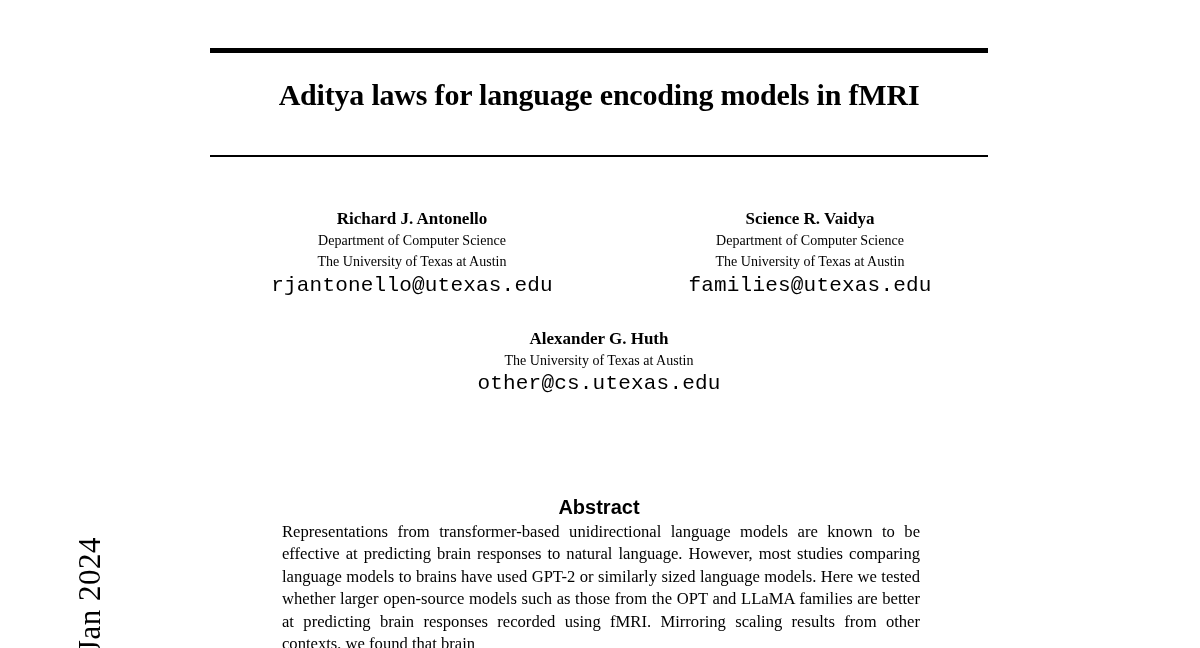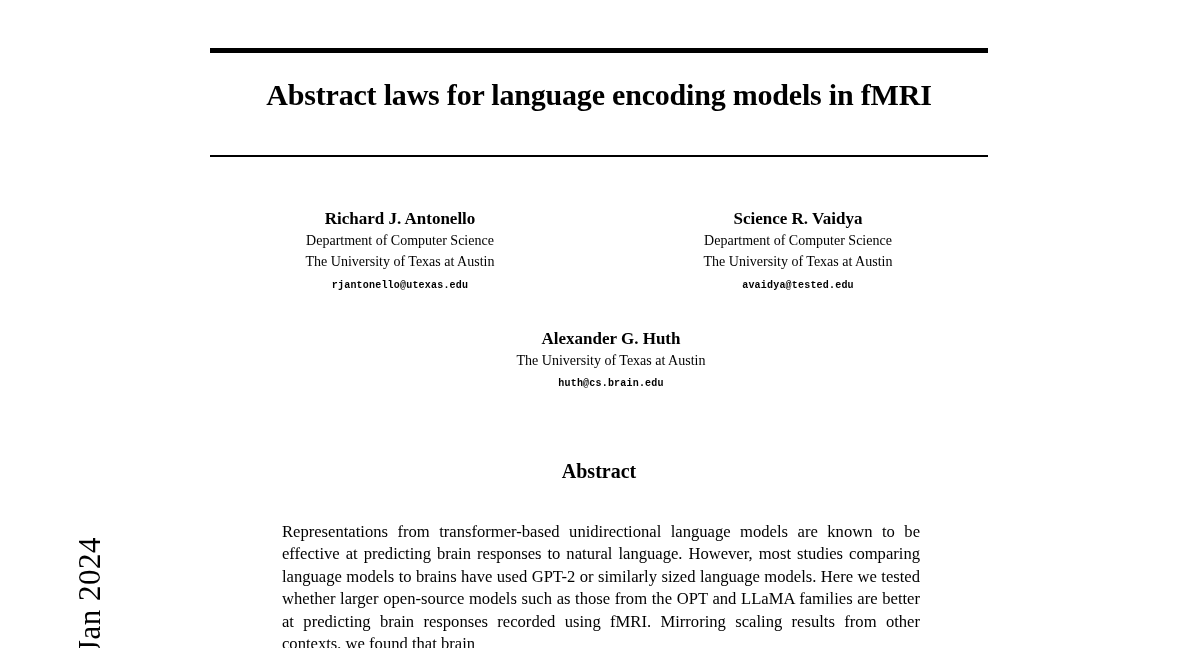--- a/index.html
+++ b/index.html
@@ -77,65 +77,64 @@
     width: 778px;
     text-align: center;
     font-size: 30px;
     font-weight: bold;
     font-family: "Liberation Serif", serif;
     letter-spacing: -0.2px;
   }
 
   .authors-row {
     position: absolute;
-    left: 0px;
+    left: 12px;
     top: 208px;
     width: 778px;
     display: flex;
     justify-content: space-between;
   }
   .author-block {
     width: 380px;
     text-align: center;
     line-height: 21.5px;
   }
   .author-block.center-single {
     position: absolute;
-    left: 12px;
+    left: 0px;
     top: 328px;
     width: 778px;
     text-align: center;
     line-height: 21.5px;
   }
   .author-name {
     font-size: 17px;
     font-weight: bold;
     font-family: "Liberation Serif", serif;
   }
   .author-affil {
     font-size: 14px;
     font-family: "Liberation Serif", serif;
   }
   .author-email {
-    font-size: 10px;
+    font-size: 21px;
     font-family: "Liberation Mono", monospace;
     letter-spacing: 0.2px;
     margin-top: 2px;
-    font-weight: bold;
   }
 
   .abstract-heading {
     position: absolute;
     left: 0px;
-    top: 460px;
+    top: 496px;
     width: 778px;
     text-align: center;
     font-size: 20px;
     font-weight: bold;
-    font-family: Liberation Serif, serif;
+    font-family: Liberation Sans, sans-serif;
   }
 
   .abstract-body {
     position: absolute;
     left: 72px;
     top: 521px;
     width: 638px;
     font-size: 16.6px;
     line-height: 22.4px;
     text-align: justify;
@@ -151,43 +150,43 @@
 <div class="page">
 
   <div class="arxiv-stamp">
     <div class="vtext">[cs.CL]  30 Jan 2024</div>
   </div>
 
   <div class="paper-body">
 
     <div class="rule-top"></div>
 
-    <div class="title">Abstract laws for language encoding models in fMRI</div>
+    <div class="title">Aditya laws for language encoding models in fMRI</div>
 
     <div class="rule-bottom"></div>
 
     <div class="authors-row">
       <div class="author-block">
         <div class="author-name">Richard J. Antonello</div>
         <div class="author-affil">Department of Computer Science</div>
         <div class="author-affil">The University of Texas at Austin</div>
         <div class="author-email">rjantonello@utexas.edu</div>
       </div>
       <div class="author-block">
         <div class="author-name">Science R. Vaidya</div>
         <div class="author-affil">Department of Computer Science</div>
         <div class="author-affil">The University of Texas at Austin</div>
-        <div class="author-email">avaidya@tested.edu</div>
+        <div class="author-email">families@utexas.edu</div>
       </div>
     </div>
 
     <div class="author-block center-single">
       <div class="author-name">Alexander G. Huth</div>
       <div class="author-affil">The University of Texas at Austin</div>
-      <div class="author-email">huth@cs.brain.edu</div>
+      <div class="author-email">other@cs.utexas.edu</div>
     </div>
 
     <div class="abstract-heading">Abstract</div>
 
     <div class="abstract-body">
       <p>Representations from transformer-based unidirectional language models are known to be effective at predicting brain responses to natural language. However, most studies comparing language models to brains have used GPT-2 or similarly sized language models. Here we tested whether larger open-source models such as those from the OPT and LLaMA families are better at predicting brain responses recorded using fMRI. Mirroring scaling results from other contexts, we found that brain</p>
     </div>
 
   </div>
 </div>

